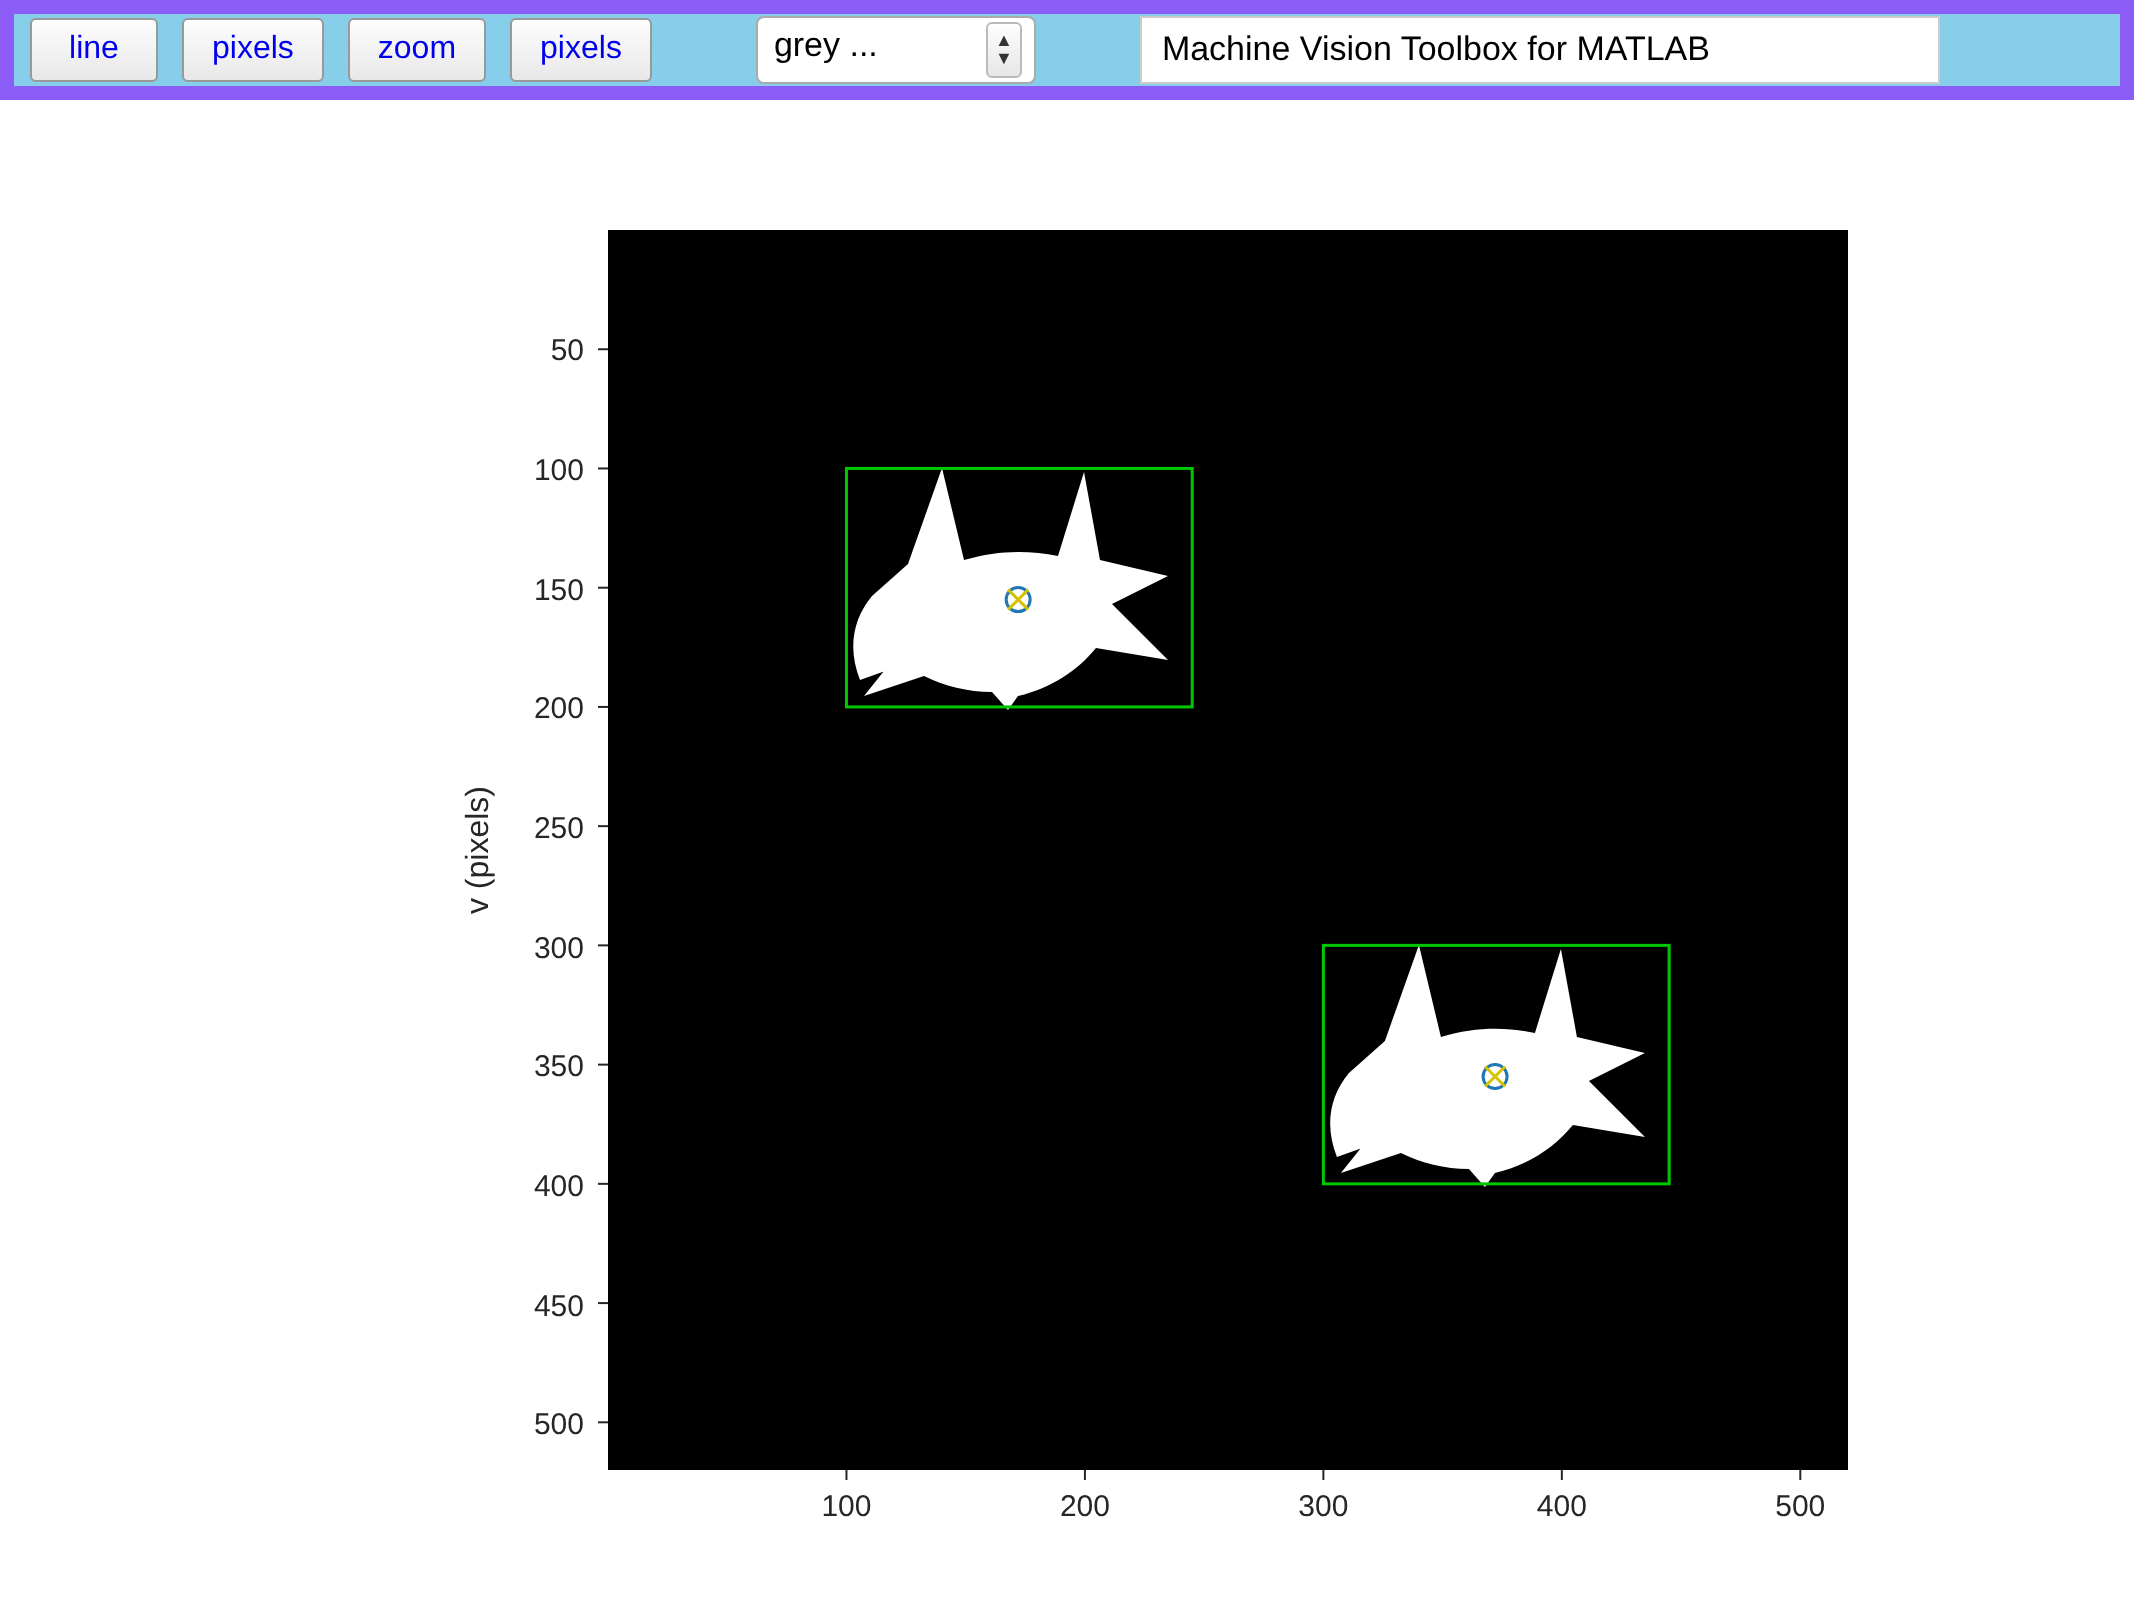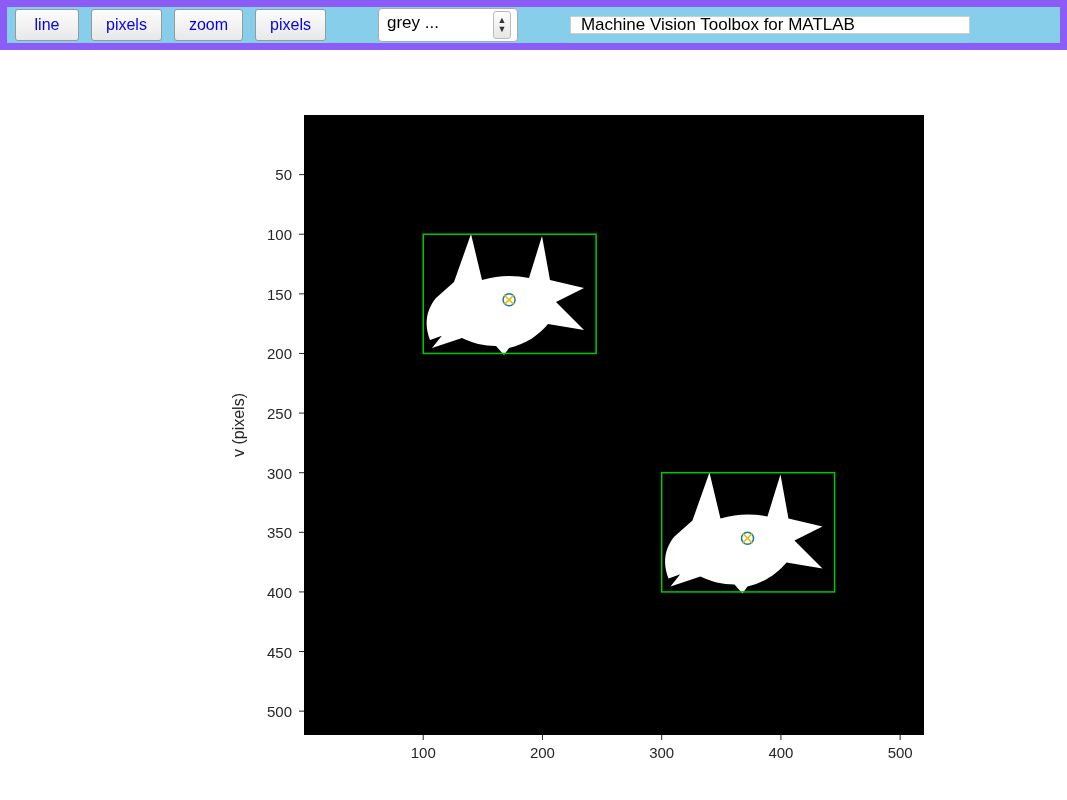--- a/index.html
+++ b/index.html
@@ -66,21 +66,21 @@
       color: #333;
     }
     .title-field {
       margin-left: 40px;
       background: #ffffff;
       border: 1px solid #ccc;
       padding: 6px 10px;
       font-size: 17px;
       color: #000;
       width: 400px;
-      height: 18px;
+      height: 34px;
     }
     .plot-area {
       position: relative;
       width: 1067px;
       height: 644px;
     }
     .plot-svg {
       display: block;
       margin: 0 auto;
     }

